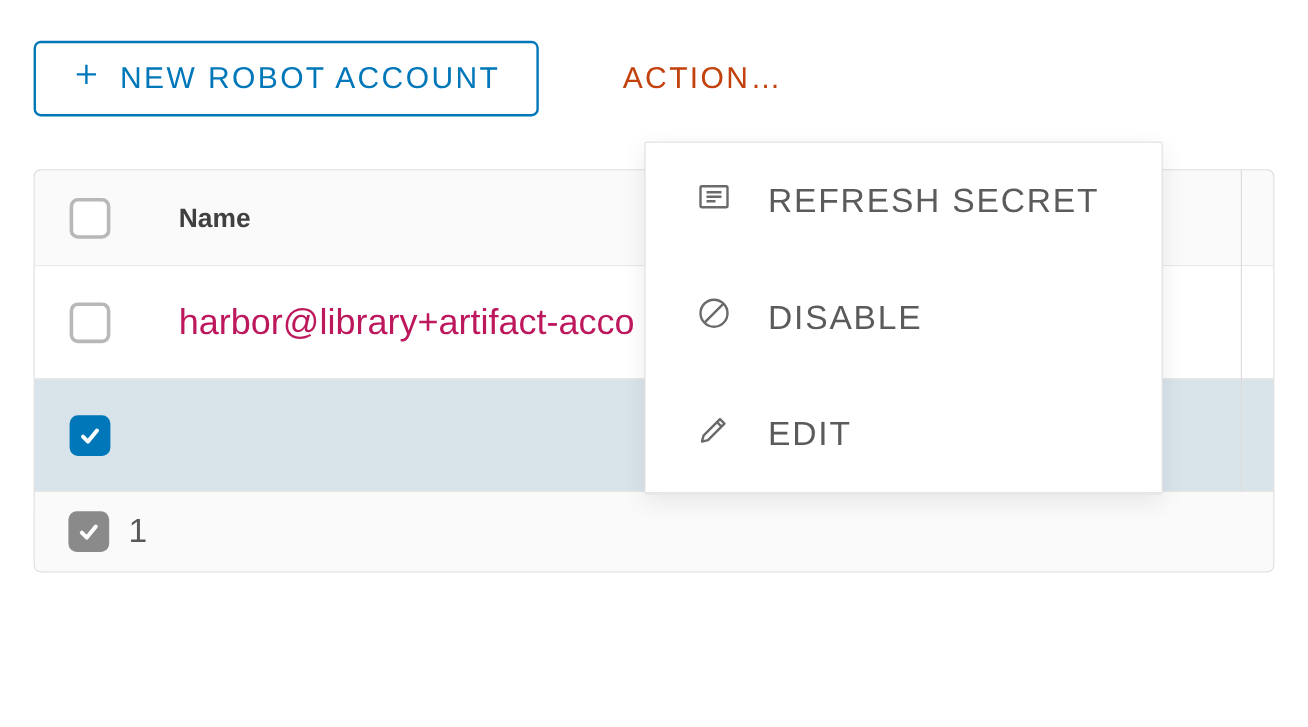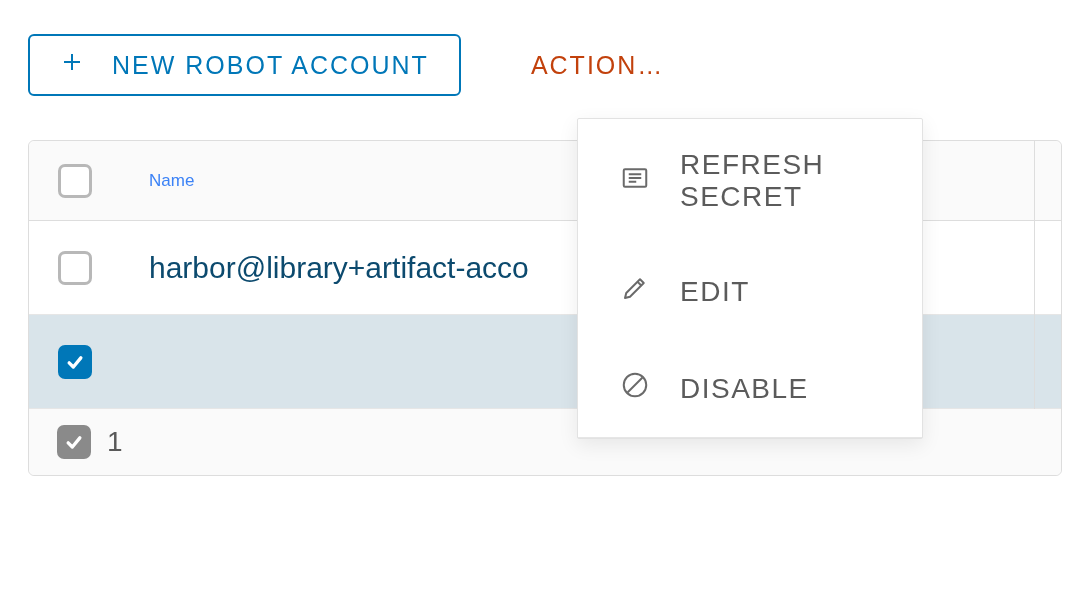--- a/index.html
+++ b/index.html
@@ -13,21 +13,21 @@
   }
   .toolbar {
     display: flex;
     align-items: center;
     gap: 70px;
     padding: 34px 0 28px 28px;
   }
   .btn-new {
     display: flex;
     align-items: center;
-    gap: 28px;
+    gap: 16px;
     border: 2px solid #0077b8;
     border-radius: 6px;
     padding: 14px 30px;
     color: #0077b8;
     background: #fff;
     cursor: pointer;
     font-size: 25px;
     letter-spacing: 2px;
     font-weight: 500;
   }
@@ -89,28 +89,28 @@
     display: flex; align-items: center; justify-content: center;
     cursor: pointer;
   }
   .checkbox.checked {
     background: #0077b8;
     border-color: #0077b8;
   }
   .checkbox.checked svg { width: 20px; height: 20px; stroke: #fff; }
   .cell-name-header {
     padding-left: 28px;
-    font-size: 17px;
-    font-weight: 400;
-    color: #3b82f6;
+    font-size: 22px;
+    font-weight: 700;
+    color: #404040;
   }
   .cell-name {
     padding-left: 28px;
     font-size: 30px;
-    color: #0c4a6e;
+    color: #be185d;
     white-space: nowrap;
     overflow: hidden;
   }
   .table-footer {
     display: flex;
     align-items: center;
     height: 66px;
     background: #fafafa;
     padding-left: 28px;
     gap: 16px;
@@ -130,27 +130,26 @@
     top: 0;
     bottom: 66px;
     width: 1px;
     background: #ddd;
   }
 
   .dropdown {
     position: absolute;
     left: 537px;
     top: 118px;
-    width: 346px;
+    width: 432px;
     background: #fff;
     border: 1px solid #e2e2e2;
     border-radius: 2px;
     box-shadow: 0 6px 20px rgba(0,0,0,0.08);
     z-index: 10;
-    margin-left: 40px;
   }
   .dropdown-item {
     display: flex;
     align-items: center;
     gap: 30px;
     padding: 30px 42px;
     font-size: 28px;
     letter-spacing: 1.5px;
     color: #5b5b5b;
     cursor: pointer;
@@ -218,30 +217,30 @@
           <rect x="3" y="5" width="18" height="14" rx="1"></rect>
           <line x1="7" y1="9" x2="17" y2="9"></line>
           <line x1="7" y1="12" x2="17" y2="12"></line>
           <line x1="7" y1="15" x2="13" y2="15"></line>
         </svg>
     </span>
     <span>REFRESH SECRET</span>
   </div>
   <div class="dropdown-item">
     <span>
+      <svg viewBox="0 0 24 24" fill="none" stroke="#6a6a6a" stroke-width="1.6">
+          <circle cx="12" cy="12" r="9"></circle>
+          <line x1="6" y1="18" x2="18" y2="6"></line>
+        </svg>
+    </span>
+    <span>DISABLE</span>
+  </div>
+  <div class="dropdown-item">
+    <span>
       <svg viewBox="0 0 24 24" fill="none" stroke="#6a6a6a" stroke-width="1.6" stroke-linejoin="round">
           <path d="M4 20 L8 19 L19 8 L16 5 L5 16 Z"></path>
           <line x1="14" y1="7" x2="17" y2="10"></line>
         </svg>
     </span>
     <span>EDIT</span>
   </div>
-  <div class="dropdown-item">
-    <span>
-      <svg viewBox="0 0 24 24" fill="none" stroke="#6a6a6a" stroke-width="1.6">
-          <circle cx="12" cy="12" r="9"></circle>
-          <line x1="6" y1="18" x2="18" y2="6"></line>
-        </svg>
-    </span>
-    <span>DISABLE</span>
-  </div>
   <div class="dropdown-divider"></div>
 </div>
 
 </body></html>

